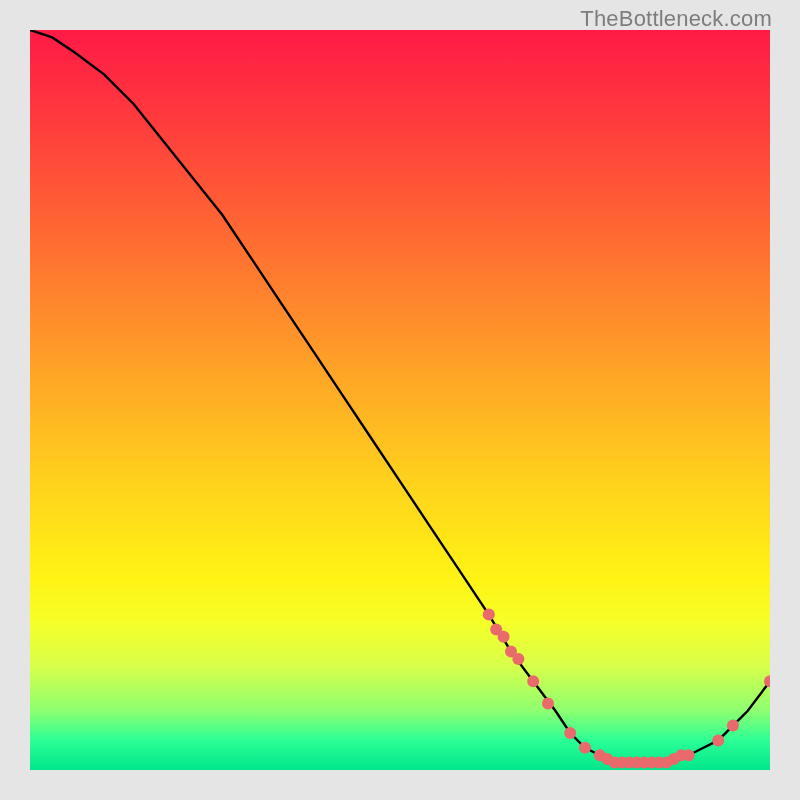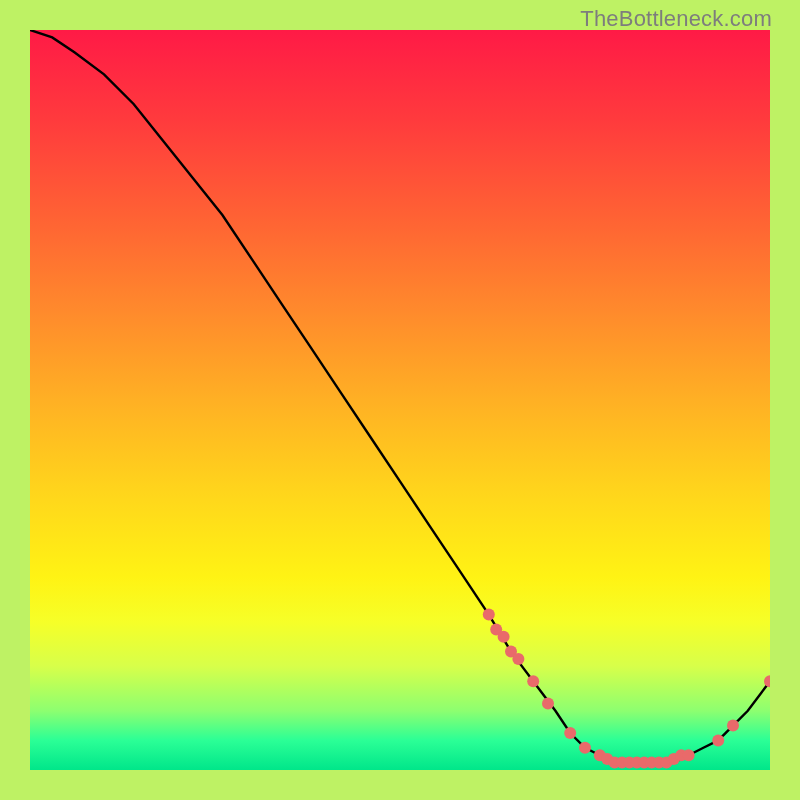--- a/index.html
+++ b/index.html
@@ -8,21 +8,21 @@
     width: 800px;
     height: 800px;
     background: #000;
     overflow: hidden;
     font-family: Arial, Helvetica, sans-serif;
   }
   .frame {
     position: relative;
     width: 800px;
     height: 800px;
-    background: #bef264;
+    background: #e5e5e5;
   }
   .plot {
     position: absolute;
     left: 30px;
     top: 30px;
     width: 740px;
     height: 740px;
     
     background: linear-gradient(
       to bottom,

